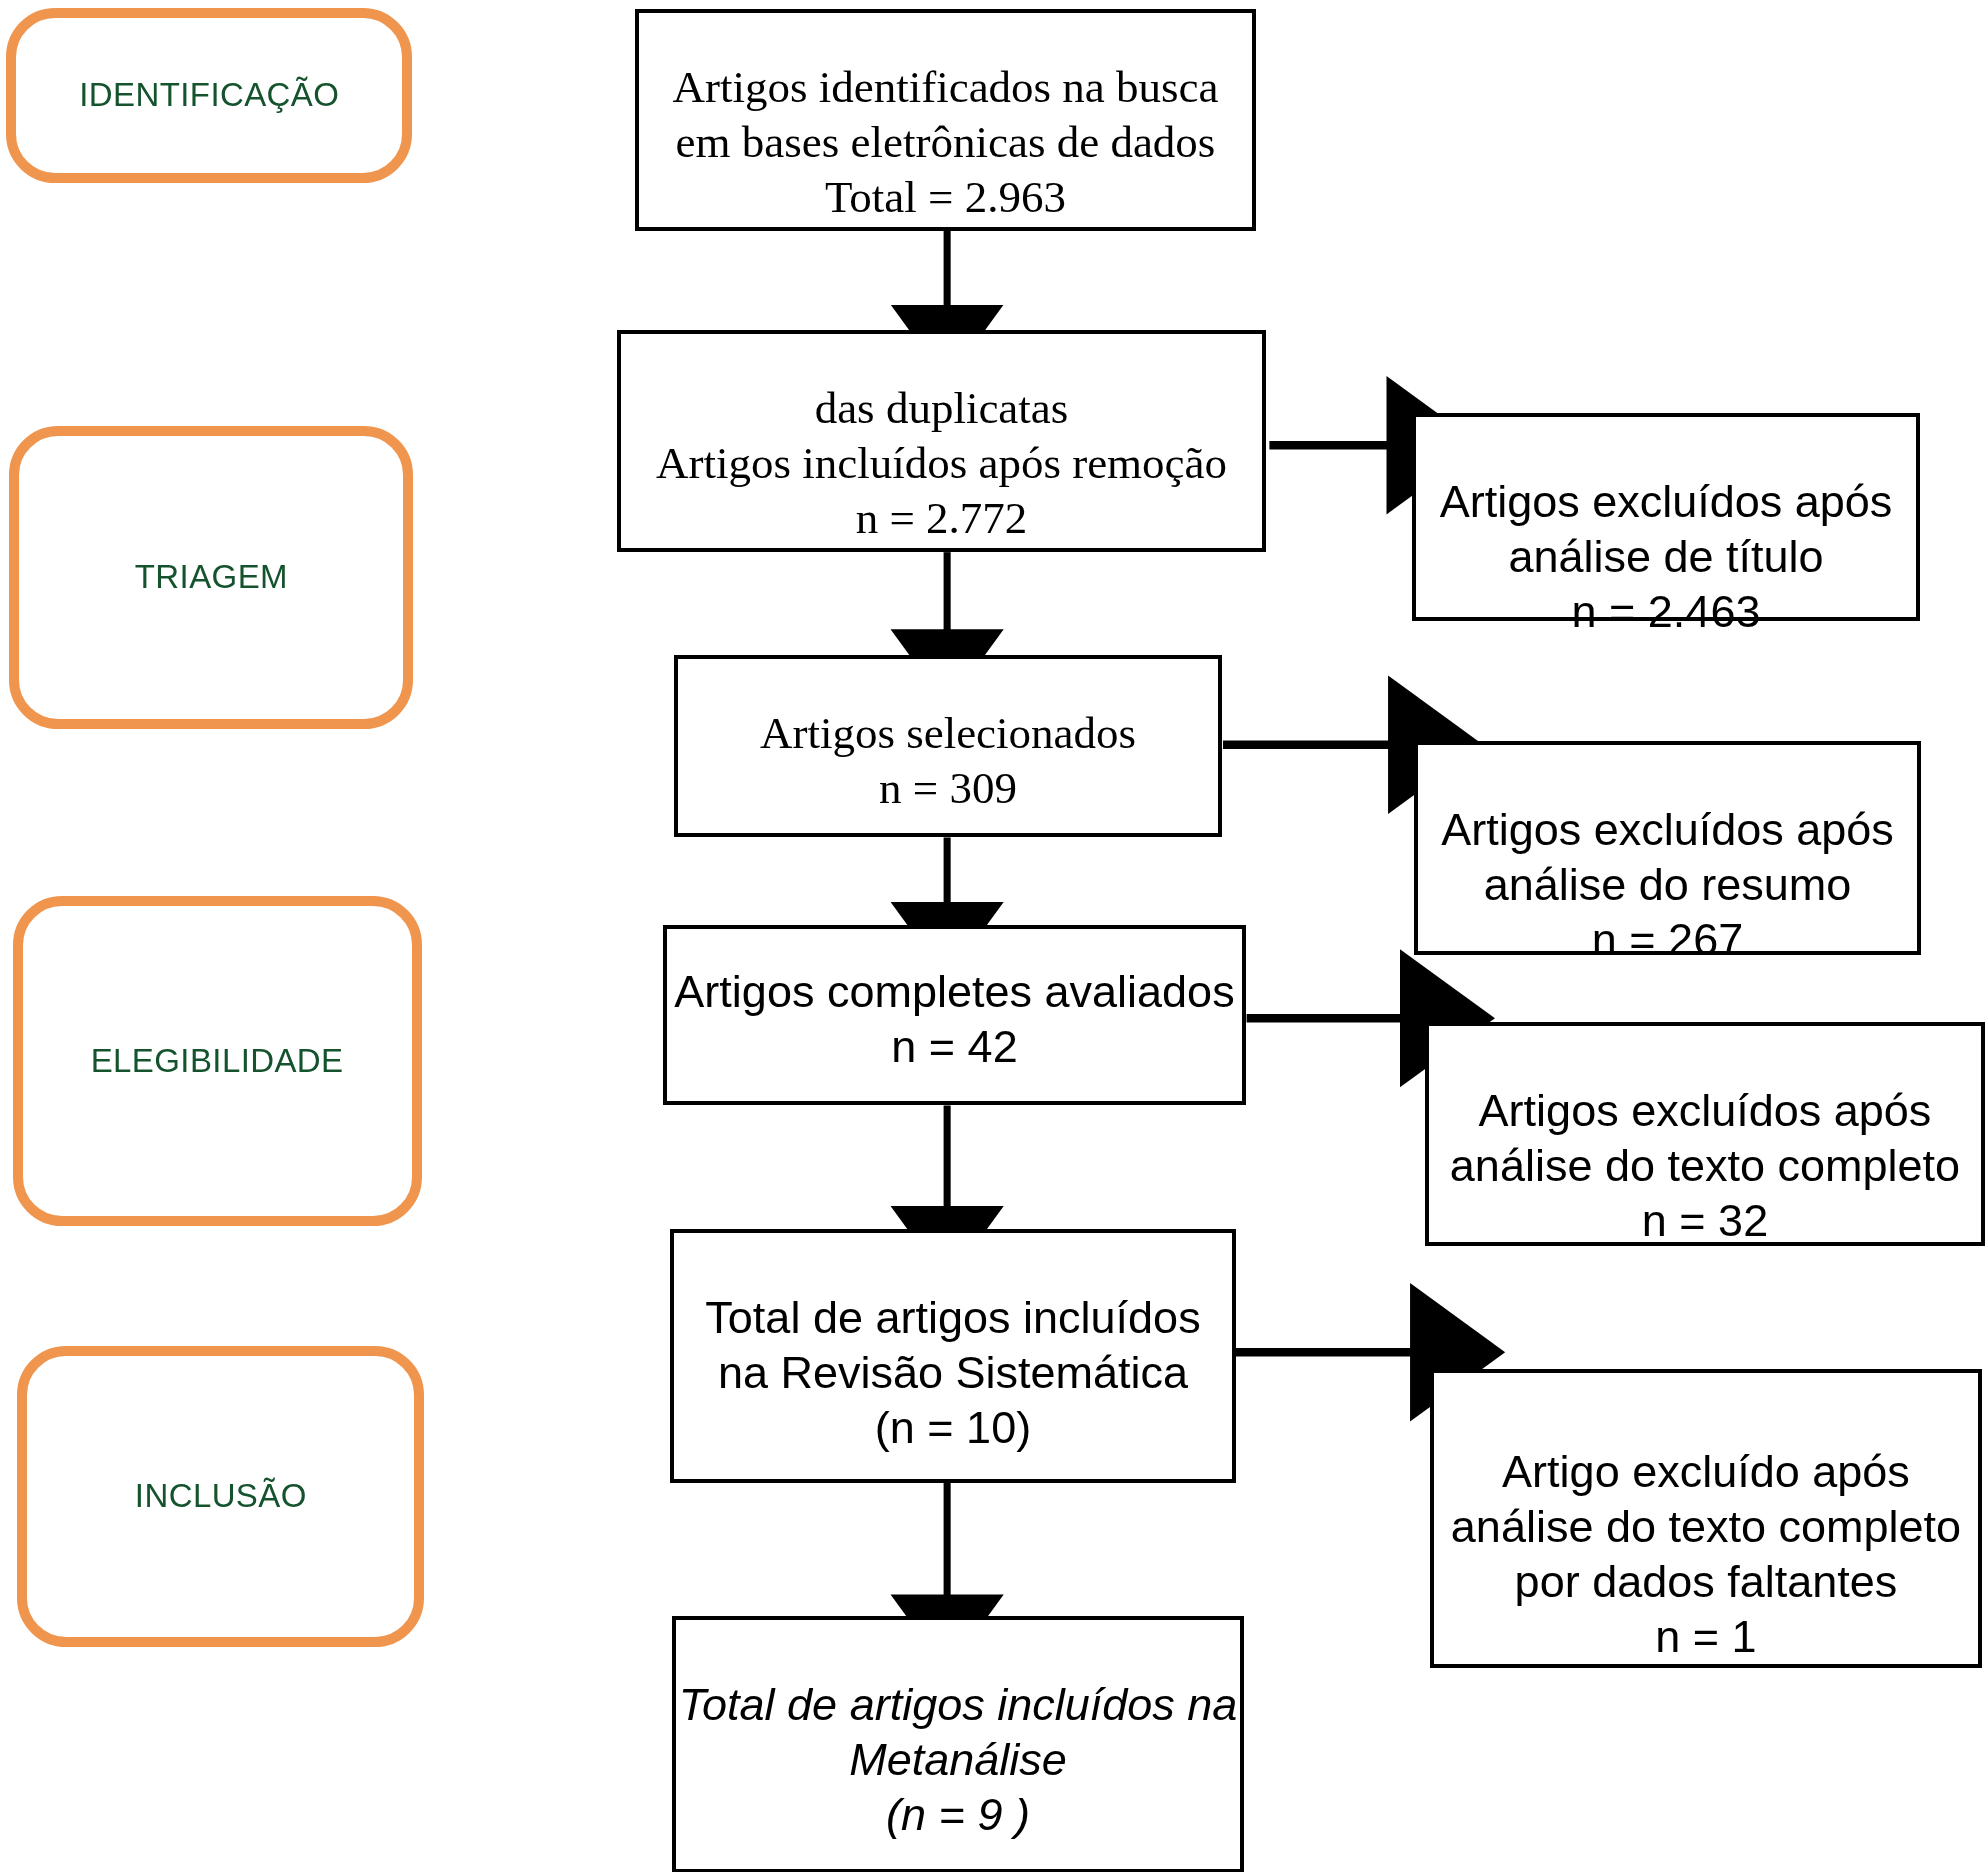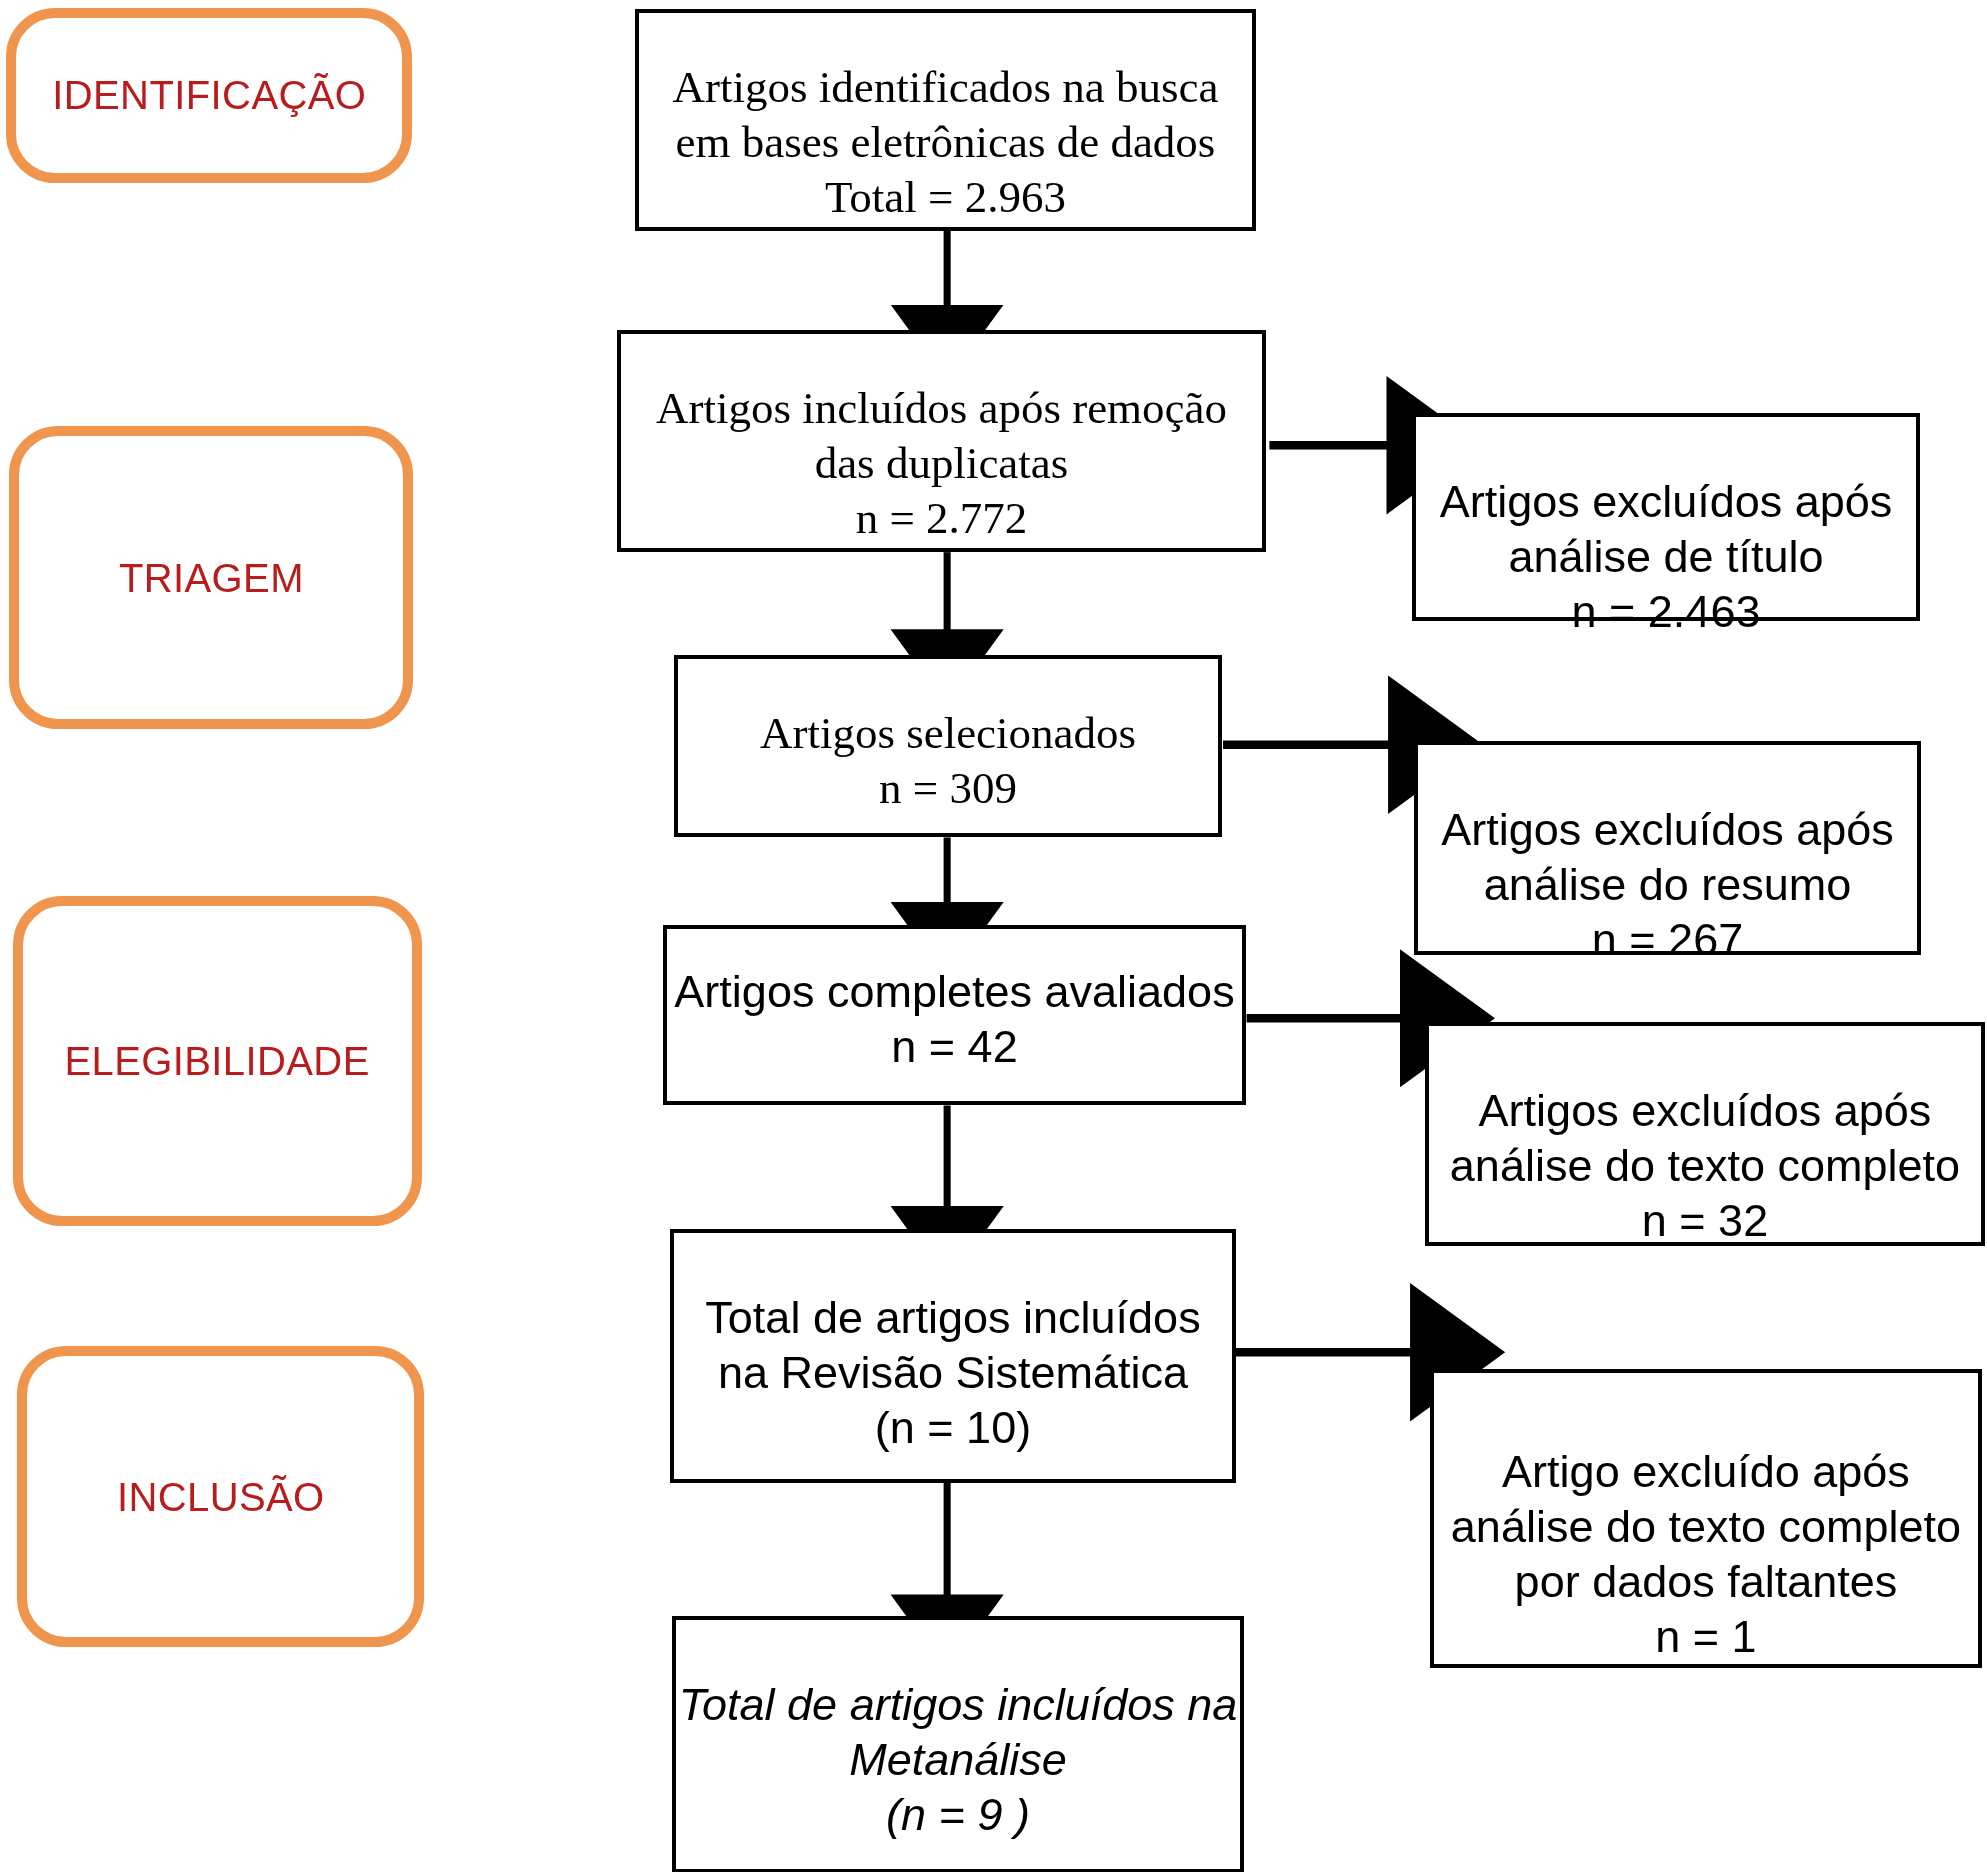--- a/index.html
+++ b/index.html
@@ -30,25 +30,25 @@
     position: absolute;
     box-sizing: border-box;
     border: 10.2px solid #F0954E;
     border-radius: 49px;
     background: #ffffff;
     display: flex;
     align-items: center;
     justify-content: center;
   }
   .stage-label {
-    font-size: 40px;
+    font-size: 33px;
     line-height: 1.1;
     letter-spacing: 0.4px;
     white-space: nowrap;
-    color: #b91c1c;
+    color: #14532d;
   }
 
   
   .flow-box {
     position: absolute;
     box-sizing: border-box;
     border: 4.7px solid #000000;
     background: #ffffff;
     display: flex;
     align-items: center;
@@ -122,22 +122,22 @@
   <div class="flow-box align-upper pt-2" style="left:635px; top:9.4px; width:621px; height:222px;">
     <div class="flow-text">
       <span class="ln">Artigos identificados na busca</span>
       <span class="ln">em bases eletrônicas de dados</span>
       <span class="ln">Total = 2.963</span>
     </div>
   </div>
 
   <div class="flow-box align-upper pt-2" style="left:617px; top:330px; width:649px; height:222px;">
     <div class="flow-text">
+      <span class="ln">das duplicatas</span>
       <span class="ln">Artigos incluídos após remoção</span>
-      <span class="ln">das duplicatas</span>
       <span class="ln">n = 2.772</span>
     </div>
   </div>
 
   <div class="flow-box align-upper pt-2" style="left:674px; top:655px; width:548px; height:182px;">
     <div class="flow-text">
       <span class="ln">Artigos selecionados</span>
       <span class="ln">n = 309</span>
     </div>
   </div>

